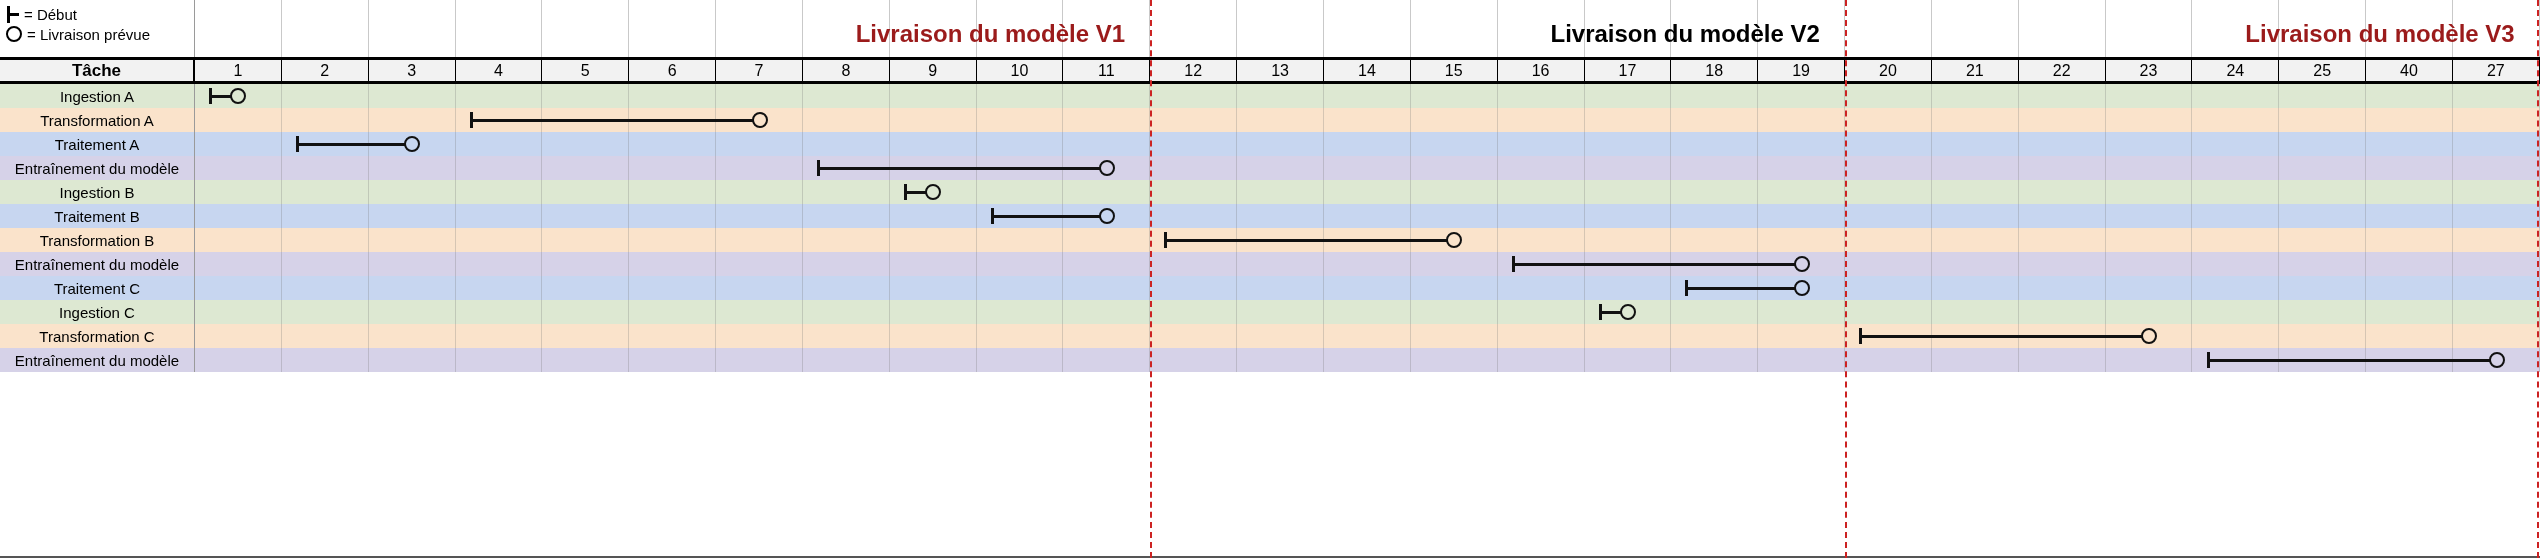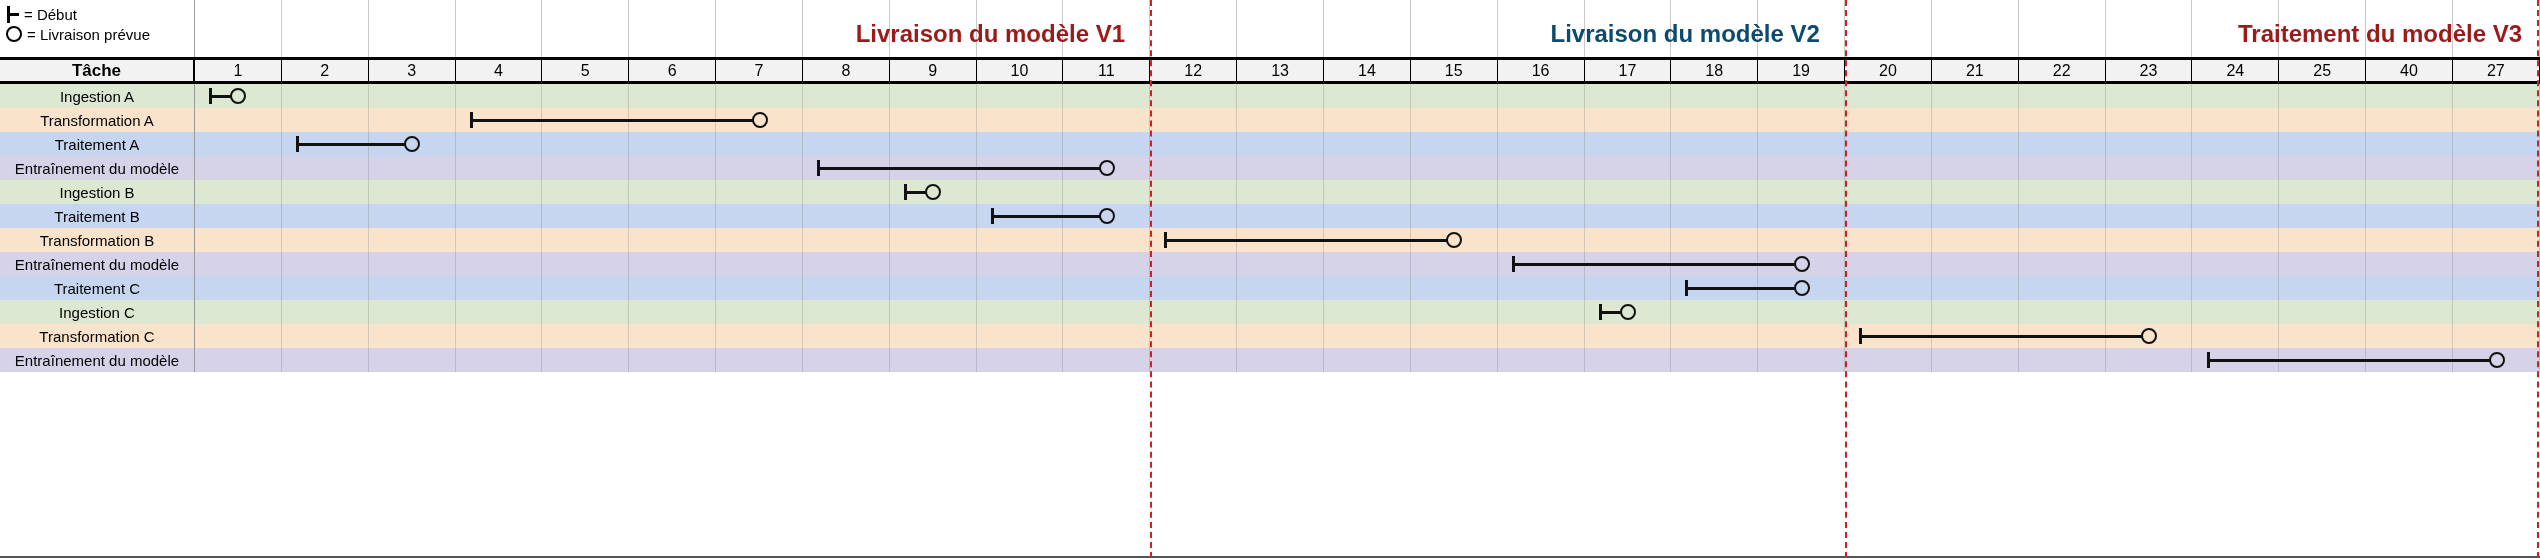--- a/index.html
+++ b/index.html
@@ -101,22 +101,22 @@
         <div class="lc" style="width: 86.8519px;"></div>
         <div class="lc" style="width: 86.8519px;"></div>
         <div class="lc" style="width: 86.8519px;"></div>
         <div class="lc" style="width: 86.8519px;"></div>
         <div class="lc" style="width: 86.8519px;"></div>
         <div class="lc" style="width: 86.8519px;"></div>
       </div>
 
     <div id="ms-labels">
         <div class="ms-label" style="left: 830.37px; width: 320px; color: rgb(155, 27, 27);">Livraison du modèle V1</div>
-        <div class="ms-label" style="left: 1525.19px; width: 320px; color: #0c4a6e;">Livraison du modèle V2</div>
-        <div class="ms-label" style="left: 2220px; width: 320px; color: rgb(155, 27, 27);">Traitement du modèle V3</div>
+        <div class="ms-label" style="left: 1525.19px; width: 320px; color: #000000;">Livraison du modèle V2</div>
+        <div class="ms-label" style="left: 2220px; width: 320px; color: rgb(155, 27, 27);">Livraison du modèle V3</div>
       </div>
 
     <div class="hdr">
       <div class="hdr-task">Tâche</div>
       <div class="hdr-cells" id="hdr-cells">
           <div class="hc" style="width: 86.8519px;">1</div>
           <div class="hc" style="width: 86.8519px;">2</div>
           <div class="hc" style="width: 86.8519px;">3</div>
           <div class="hc" style="width: 86.8519px;">4</div>
           <div class="hc" style="width: 86.8519px;">5</div>

